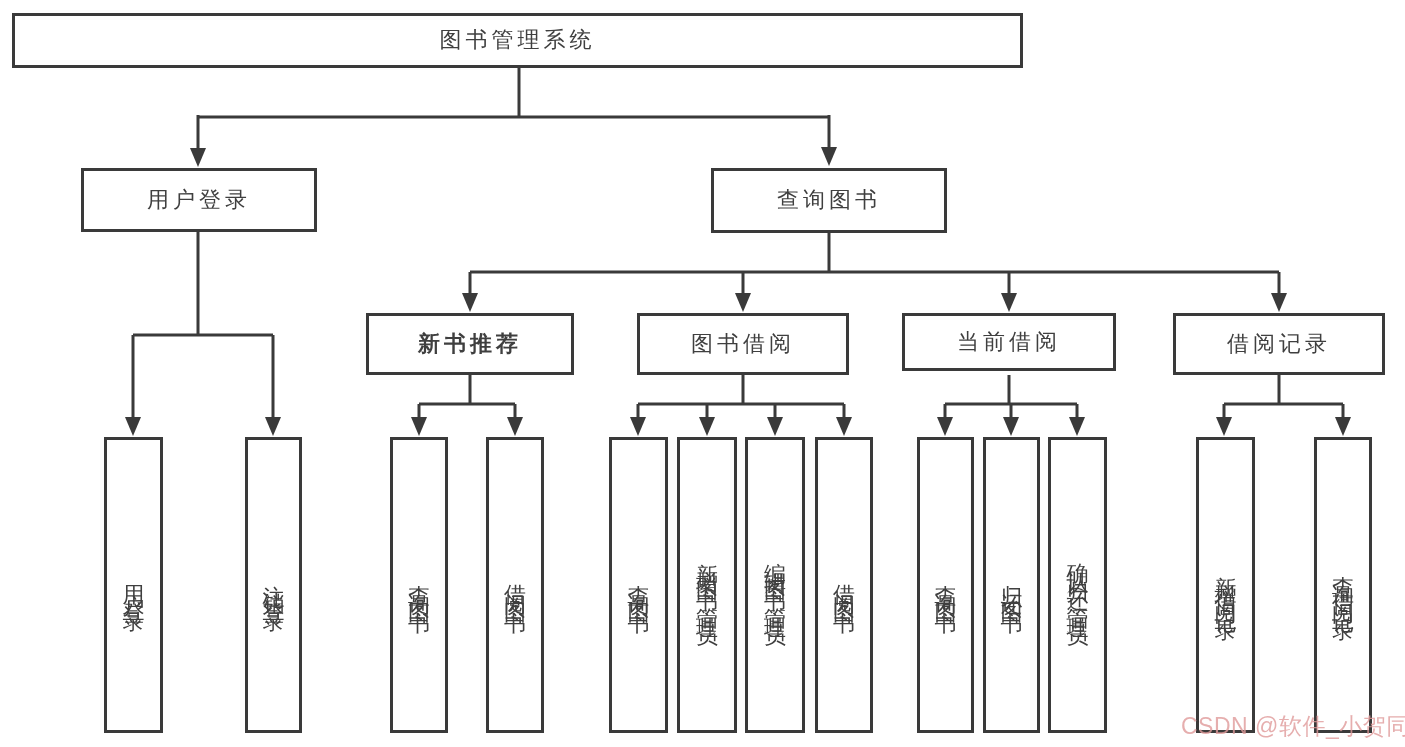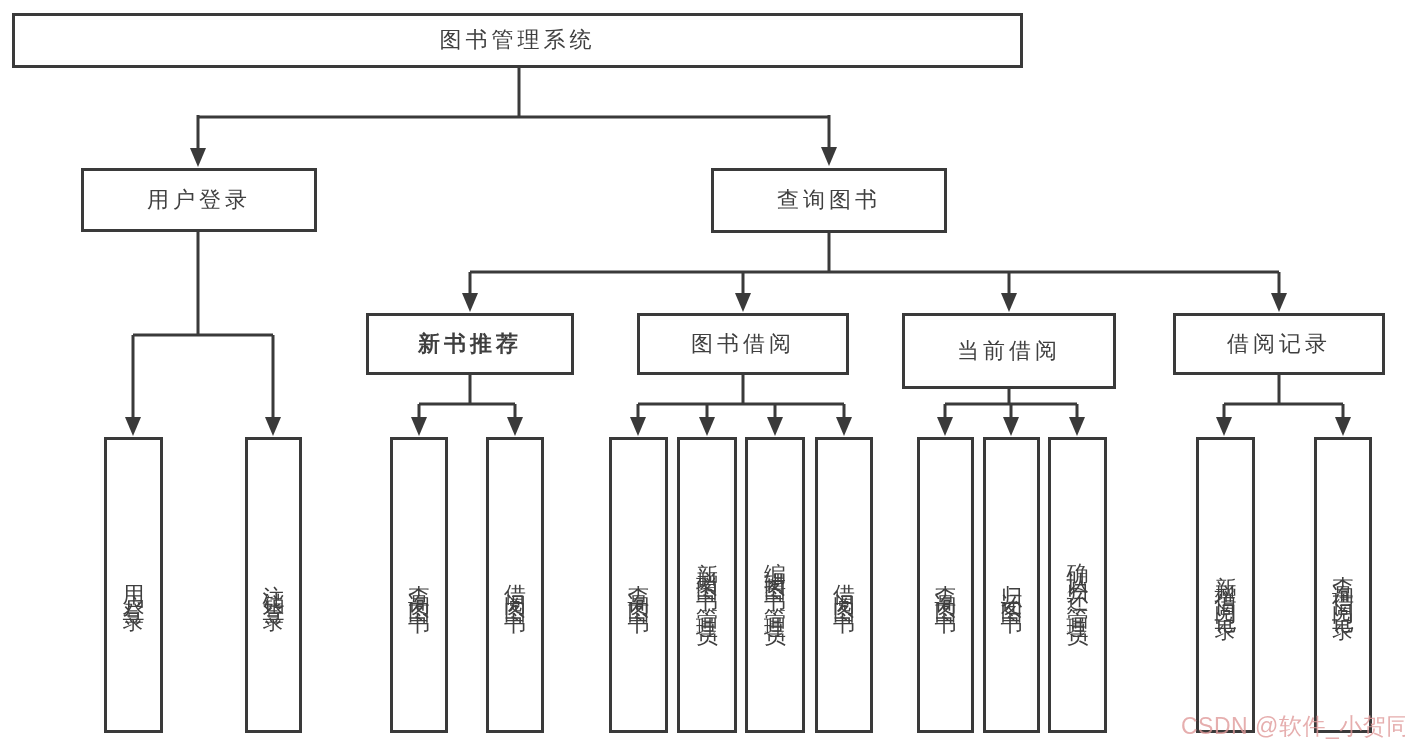--- a/index.html
+++ b/index.html
@@ -63,21 +63,21 @@
     </g>
   </svg>
 
   <div class="node hnode" style="left:12px;top:13px;width:1011px;height:55px;">图书管理系统</div>
 
   <div class="node hnode" style="left:81px;top:168px;width:236px;height:64px;">用户登录</div>
   <div class="node hnode" style="left:711px;top:168px;width:236px;height:65px;">查询图书</div>
 
   <div class="node hnode" style="left:366px;top:313px;width:208px;height:62px;font-weight:bold;">新书推荐</div>
   <div class="node hnode" style="left:637px;top:313px;width:212px;height:62px;">图书借阅</div>
-  <div class="node hnode" style="left:902px;top:313px;width:214px;height:76px;">当前借阅</div>
+  <div class="node hnode" style="left:902px;top:313px;width:214px;height:58px;">当前借阅</div>
   <div class="node hnode" style="left:1173px;top:313px;width:212px;height:62px;">借阅记录</div>
 
   <div class="node vnode" style="left:104px;top:437px;width:59px;height:296px;">用户登录</div>
   <div class="node vnode" style="left:245px;top:437px;width:57px;height:296px;">注销登录</div>
 
   <div class="node vnode" style="left:390px;top:437px;width:58px;height:296px;">查询图书</div>
   <div class="node vnode" style="left:486px;top:437px;width:58px;height:296px;">借阅图书</div>
 
   <div class="node vnode" style="left:609px;top:437px;width:59px;height:296px;">查询图书</div>
   <div class="node vnode" style="left:677px;top:437px;width:60px;height:296px;">新增图书（管理员）</div>

